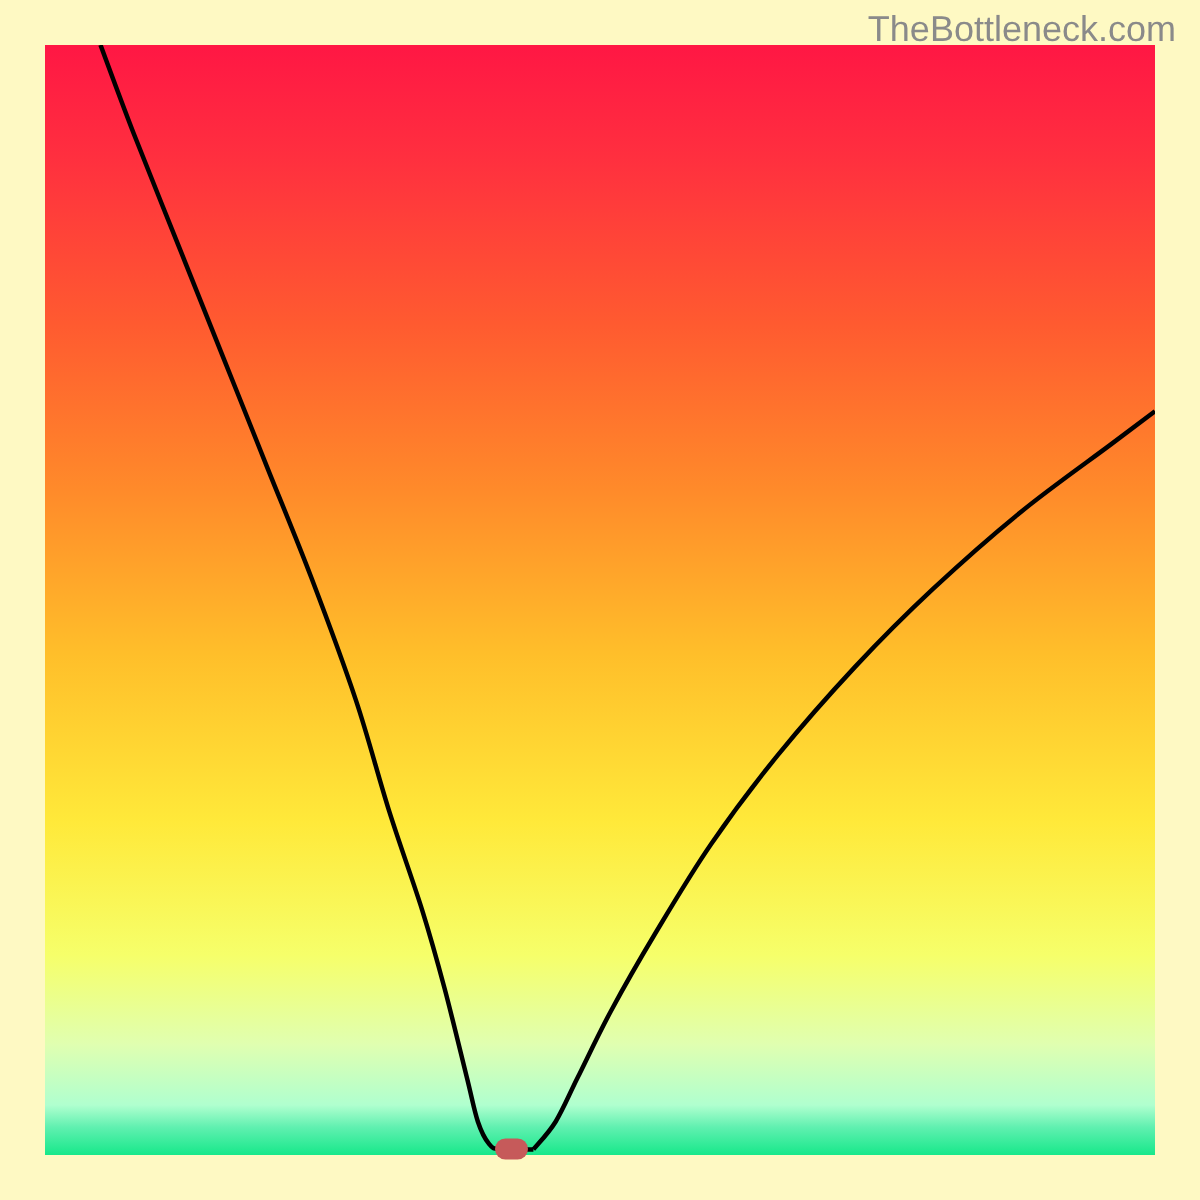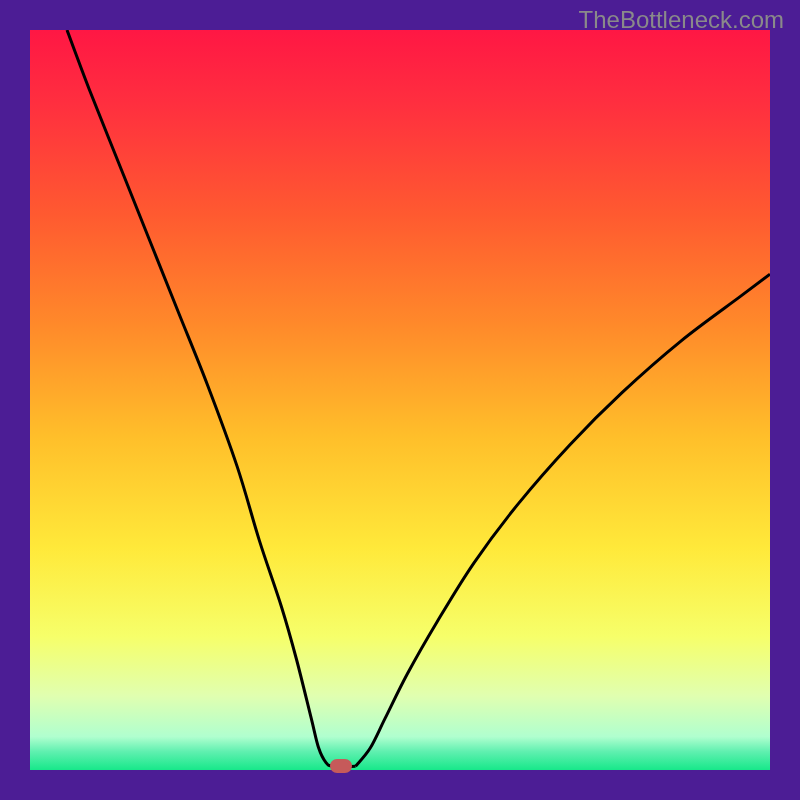--- a/index.html
+++ b/index.html
@@ -6,21 +6,21 @@
     margin: 0;
     padding: 0;
     width: 800px;
     height: 800px;
     background: #000;
   }
   .frame {
     position: relative;
     width: 800px;
     height: 800px;
-    background: #4c1d95;
+    background: #fef9c3;
   }
   .watermark {
     position: absolute;
     top: 6px;
     right: 16px;
     color: #8a8a8a;
     font-family: Arial, Helvetica, sans-serif;
     font-size: 24px;
     text-align: right;
     z-index: 5;

